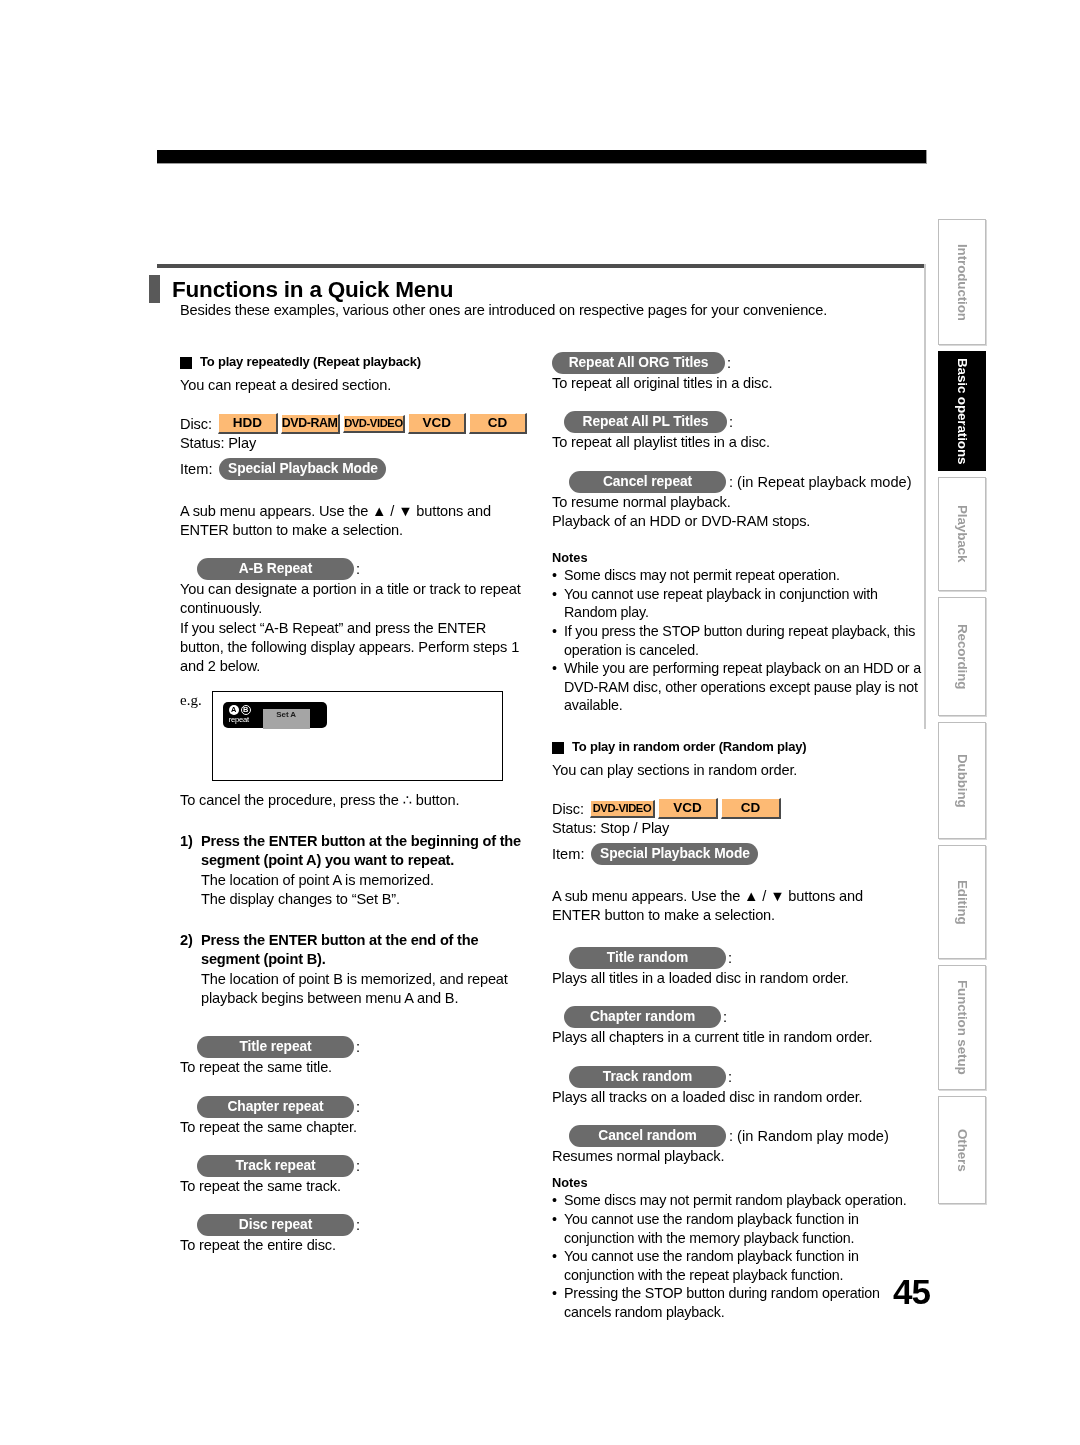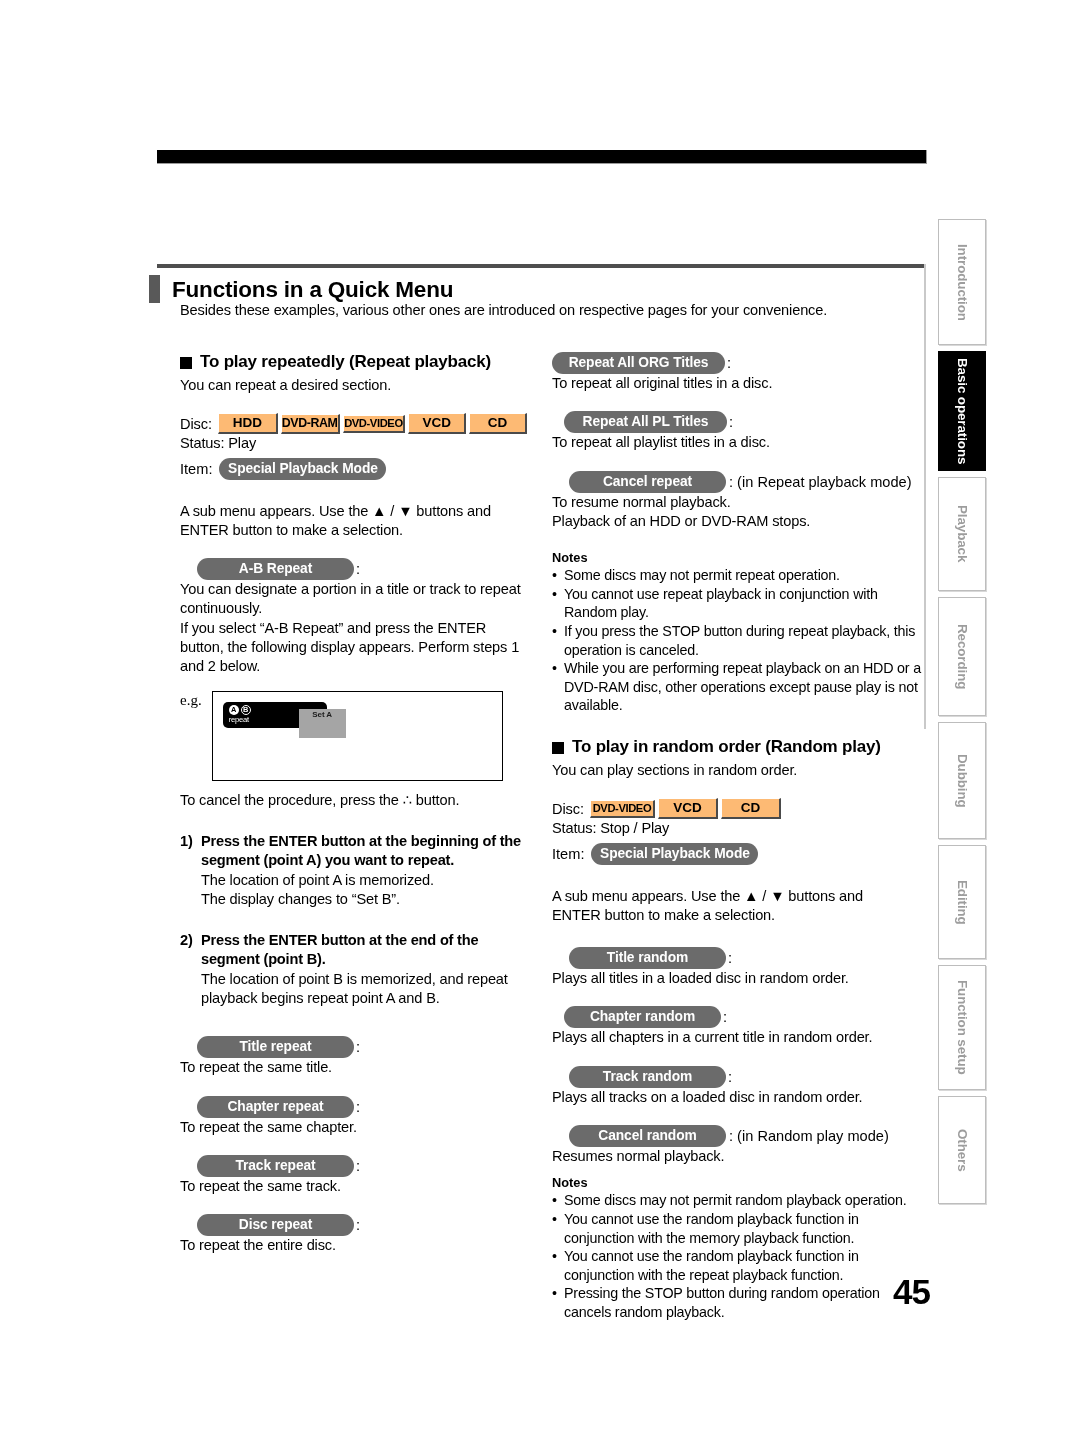--- a/index.html
+++ b/index.html
@@ -61,21 +61,21 @@
   .sp14{height:14px;}
   .sp18{height:18px;}
   .sp22{height:22px;}
   .sp28{height:28px;}
 
   
   .sq-head{display:flex;align-items:flex-start;margin:0;}
   .sq-head .sq{
     width:12px;height:12px;background:#000;margin-right:8px;margin-top:5px;flex:none;
   }
-  .sq-head .txt{font-size:17px;font-weight:bold;line-height:20px;letter-spacing:-.2px;}
+  .sq-head .txt{font-size:13px;font-weight:bold;line-height:20px;letter-spacing:-.2px;}
 
   
   .discrow{display:flex;align-items:center;}
   .discrow .lbl{font-size:14.6px;margin-right:6px;letter-spacing:-.1px;}
   .dbadge{
     background:#fdba74;
     border-top:1px solid #ffffff;
     border-left:1px solid #ffffff;
     border-right:2px solid #4a4a4a;
     border-bottom:2px solid #4a4a4a;
@@ -130,23 +130,23 @@
     font-size:7.4px;font-weight:bold;text-align:center;line-height:10px;
     font-family:"Liberation Sans",sans-serif;
   }
   .osd .ab .c.fill{background:#fff;color:#000;margin-right:2px;}
   .osd .ab .c.out{border:1px solid #fff;color:#fff;box-sizing:border-box;line-height:8px;}
   .osd .rep{
     position:absolute;left:6px;top:13px;color:#fff;font-size:7.6px;
     letter-spacing:-.2px;
   }
   .osd .seta{
-    position:absolute;left:40px;top:7px;width:47px;height:29px;
+    position:absolute;left:40px;top:7px;width:47px;height:20px;
     background:#a5a5a5;color:#1d1d1d;font-size:8px;font-weight:bold;
-    text-align:center;line-height:12px;letter-spacing:-.1px;margin-left:36px;
+    text-align:center;line-height:12px;letter-spacing:-.1px;
   }
 
   
   .step{display:flex;}
   .step .num{font-size:14.6px;font-weight:bold;width:21px;flex:none;line-height:19.3px;}
   .step .body{flex:1;}
   .step .body .hd{font-size:14.6px;font-weight:bold;line-height:19.3px;letter-spacing:-.2px;}
   .step .body .bd{font-size:14.6px;line-height:19.3px;letter-spacing:-.15px;}
 
   
@@ -268,21 +268,21 @@
       </div>
     </div>
 
     <div class="sp22"></div>
     <div class="step">
       <div class="num">2)</div>
       <div class="body">
         <div class="hd">Press the ENTER button at the end of the</div>
         <div class="hd">segment (point B).</div>
         <div class="bd">The location of point B is memorized, and repeat</div>
-        <div class="bd">playback begins repeat point A and B.</div>
+        <div class="bd">playback begins between menu A and B.</div>
       </div>
     </div>
 
     <div class="sp28"></div>
     <div class="pillrow pill-indent">
       <span class="pill fixed">Title repeat</span>
       <span class="after">:</span>
     </div>
     <div class="p">To repeat the same title.</div>
 

